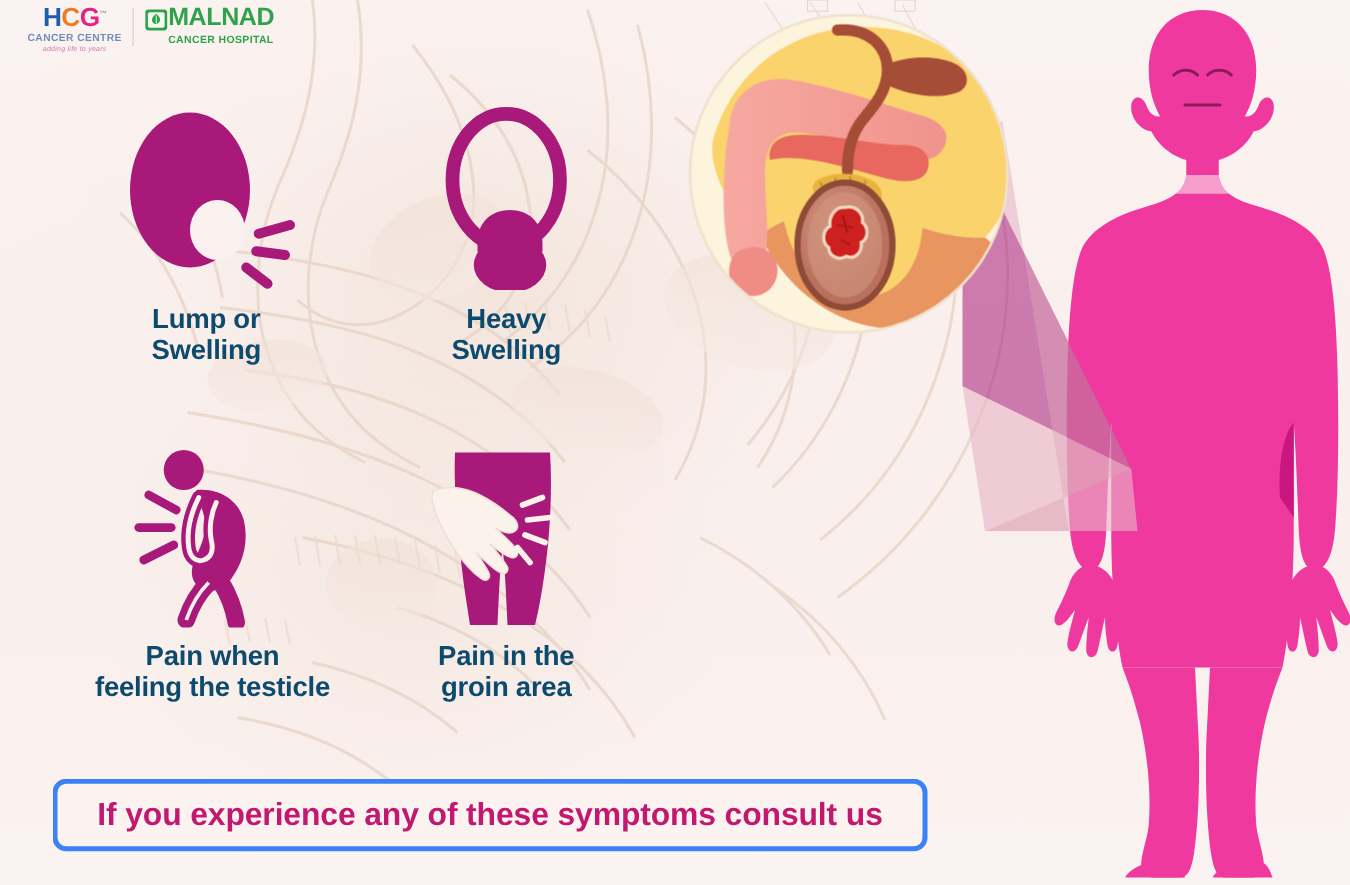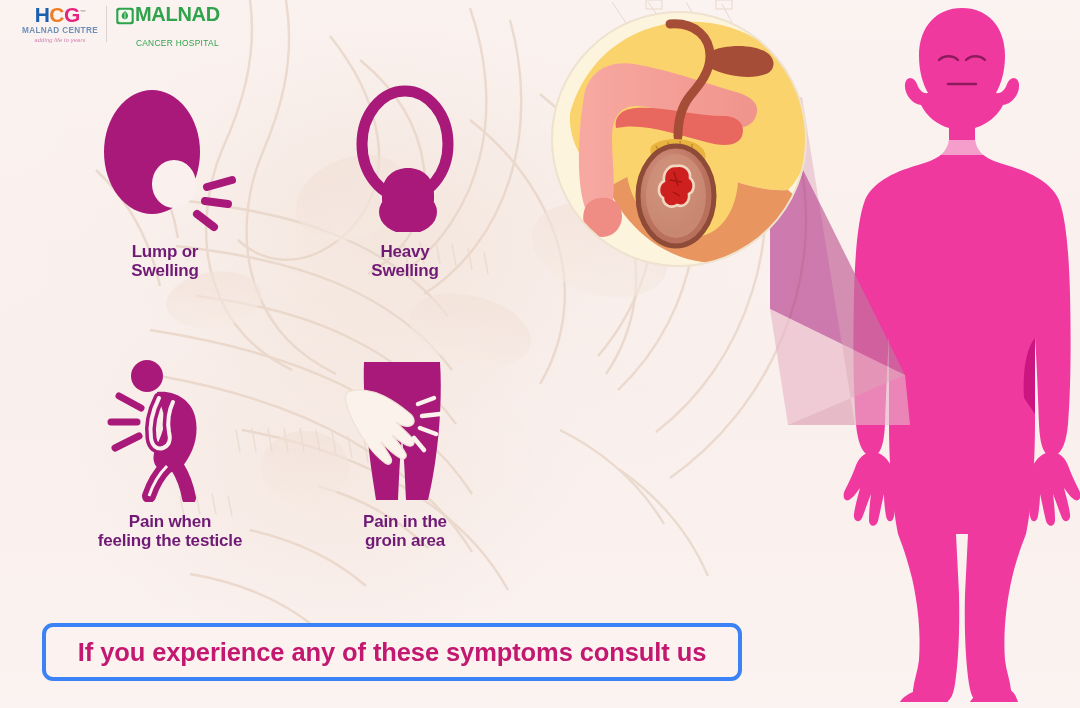--- a/index.html
+++ b/index.html
@@ -33,29 +33,29 @@
   .hcg-word .c { color:#ee7d22; }
   .hcg-word .g { color:#e5247f; }
   .hcg-tm { font-size:6px; color:#999; vertical-align:super; }
   .hcg-sub { font-size:8.2px; font-weight:bold; color:#6f8fb5; letter-spacing:0.35px; line-height:1.25; margin-top:1px; }
   .hcg-tag { font-size:5.6px; color:#d07fae; font-style:italic; letter-spacing:0.2px; margin-top:1px; }
   .logo-sep { width:1px; align-self:stretch; background:#dcd2cf; margin:2px 1px 6px; }
   .logo-mal { display:flex; align-items:flex-start; gap:0; }
   .mal-icon { width:20px; height:20px; margin-top:2px; }
   .mal-txt { display:flex; flex-direction:column; }
   .mal-word { font-size:20px; font-weight:bold; color:#2ea34b; line-height:1; letter-spacing:-0.3px; }
-  .mal-sub { font-size:8.4px; font-weight:normal; color:#2ea34b; letter-spacing:0.3px; margin-top:14px;text-align:center; }
+  .mal-sub { font-size:8.4px; font-weight:bold; color:#2ea34b; letter-spacing:0.3px; margin-top:2px; }
 
   
   .sym { position:absolute; z-index:20; display:flex; flex-direction:column; align-items:center; }
   .sym .art { display:block; }
   .sym .cap {
     margin-top:6px; text-align:center;
-    font-size:17px; font-weight:bold; line-height:1.12;
-    color:#701a75; letter-spacing:-0.2px;
+    font-size:22px; font-weight:bold; line-height:1.12;
+    color:#0c4a6e; letter-spacing:-0.2px;
     font-family:"Liberation Sans", sans-serif;
     white-space:pre-line;
   }
 
   #sym-lump      { left:40px;  top:82px;  width:250px; }
   #sym-heavy     { left:300px; top:82px;  width:210px; }
   #sym-painfeel  { left:50px;  top:352px; width:240px; }
   #sym-groin     { left:300px; top:352px; width:210px; }
   #sym-shape     { left:545px; top:352px; width:215px; }
 
@@ -137,21 +137,21 @@
         <path d="M612,2 L628,26 M648,2 L662,22 M686,2 L700,26 M722,4 L736,30"></path>
         <rect x="646" y="0" width="16" height="9"></rect>
         <rect x="716" y="0" width="16" height="9"></rect>
       </g>
     </svg>
   </div>
 
   <div class="logo">
     <div class="logo-hcg">
       <div class="hcg-word"><span class="h">H</span><span class="c">C</span><span class="g">G</span><span class="hcg-tm">™</span></div>
-      <div class="hcg-sub">MALNAD CENTRE</div>
+      <div class="hcg-sub">CANCER CENTRE</div>
       <div class="hcg-tag">adding life to years</div>
     </div>
     <div class="logo-sep"></div>
     <div class="logo-mal">
       <span class="mal-icon">
         <svg viewBox="0 0 24 24" width="20" height="20">
           <rect x="1.5" y="2" width="21" height="20" rx="3" fill="#2ea34b"></rect>
           <rect x="4" y="4.5" width="16" height="15" rx="2" fill="#f4f9ef"></rect>
           <path d="M12 6 C8.5 8.5 7 11.5 8.6 14.2 C10 16.6 13.4 16.4 15 14 C16.6 11.6 15.2 8.2 12 6 Z" fill="#2ea34b"></path>
           <path d="M12 7.5 L12 15.4" stroke="#f4f9ef" stroke-width="0.9"></path>

